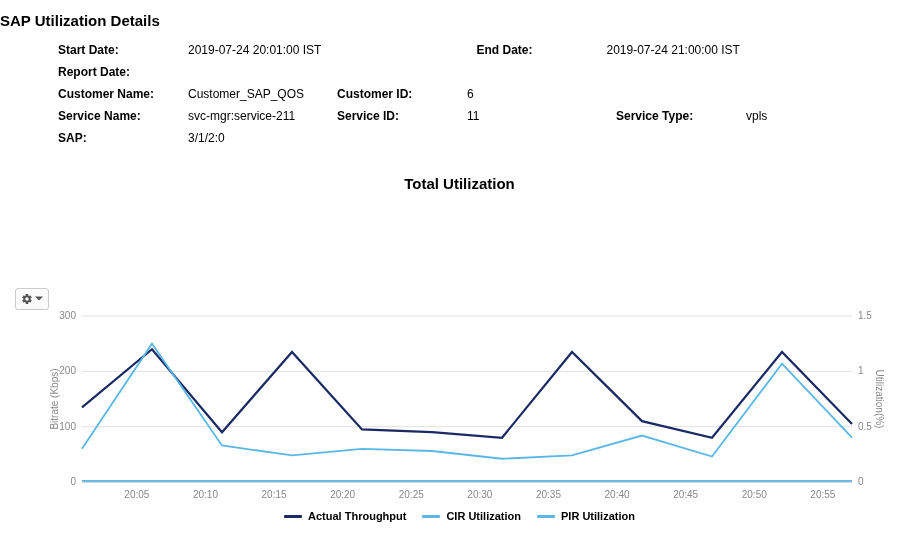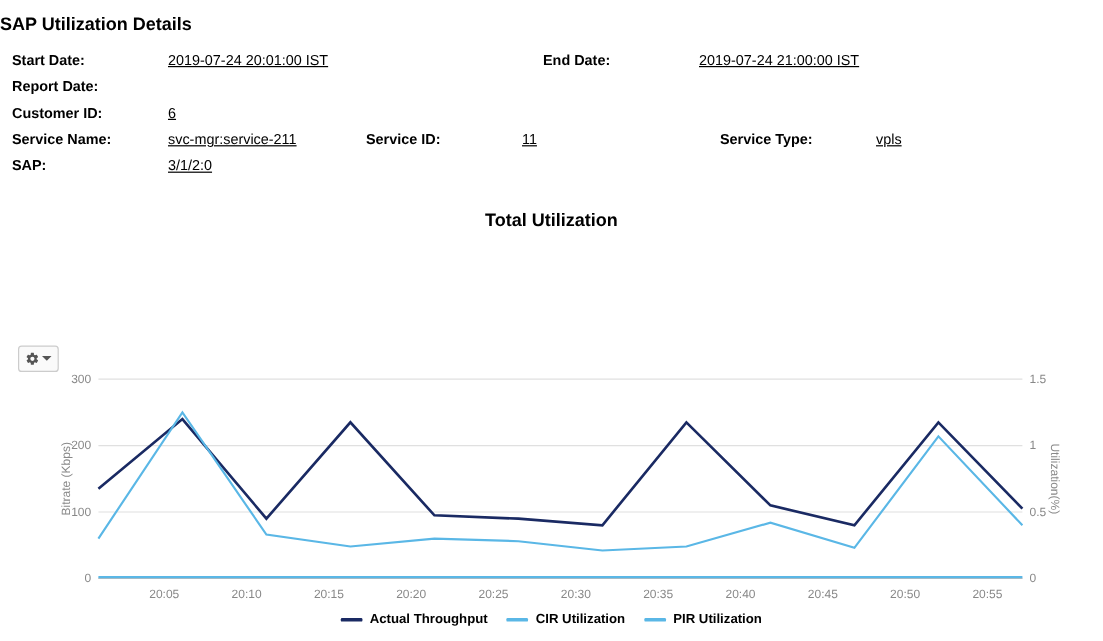--- a/index.html
+++ b/index.html
@@ -14,36 +14,36 @@
   }
   .page-title {
     text-align: left;
     font-weight: bold;
     font-size: 15px;
     padding: 12px 0 14px 0;
   }
   .meta {
     padding: 0 24px 0 10px;
     font-size: 12px;
+    margin-left: 48px;
   }
   .meta-row {
     display: flex;
     margin-bottom: 8px;
   }
   .meta-cell {
     display: flex;
     flex: 1;
   }
   .meta-label {
     width: 130px;
     font-weight: bold;
   }
   .meta-value {
     flex: 1;
-    text-decoration: underline;
   }
   .chart-title {
     text-align: center;
     font-weight: bold;
     font-size: 15px;
     margin-top: 30px;
     margin-bottom: 8px;
   }
   .gear-btn {
     position: absolute;
@@ -107,20 +107,24 @@
     </div>
   </div>
   <div class="meta-row">
     <div class="meta-cell">
       <div class="meta-label">Report Date:</div>
     </div>
     <div class="meta-cell"></div>
     <div class="meta-cell"></div>
   </div>
   <div class="meta-row">
+    <div class="meta-cell">
+      <div class="meta-label">Customer Name:</div>
+      <div class="meta-value">Customer_SAP_QOS</div>
+    </div>
     <div class="meta-cell">
       <div class="meta-label">Customer ID:</div>
       <div class="meta-value">6</div>
     </div>
     <div class="meta-cell"></div>
   </div>
   <div class="meta-row">
     <div class="meta-cell">
       <div class="meta-label">Service Name:</div>
       <div class="meta-value">svc-mgr:service-211</div>

